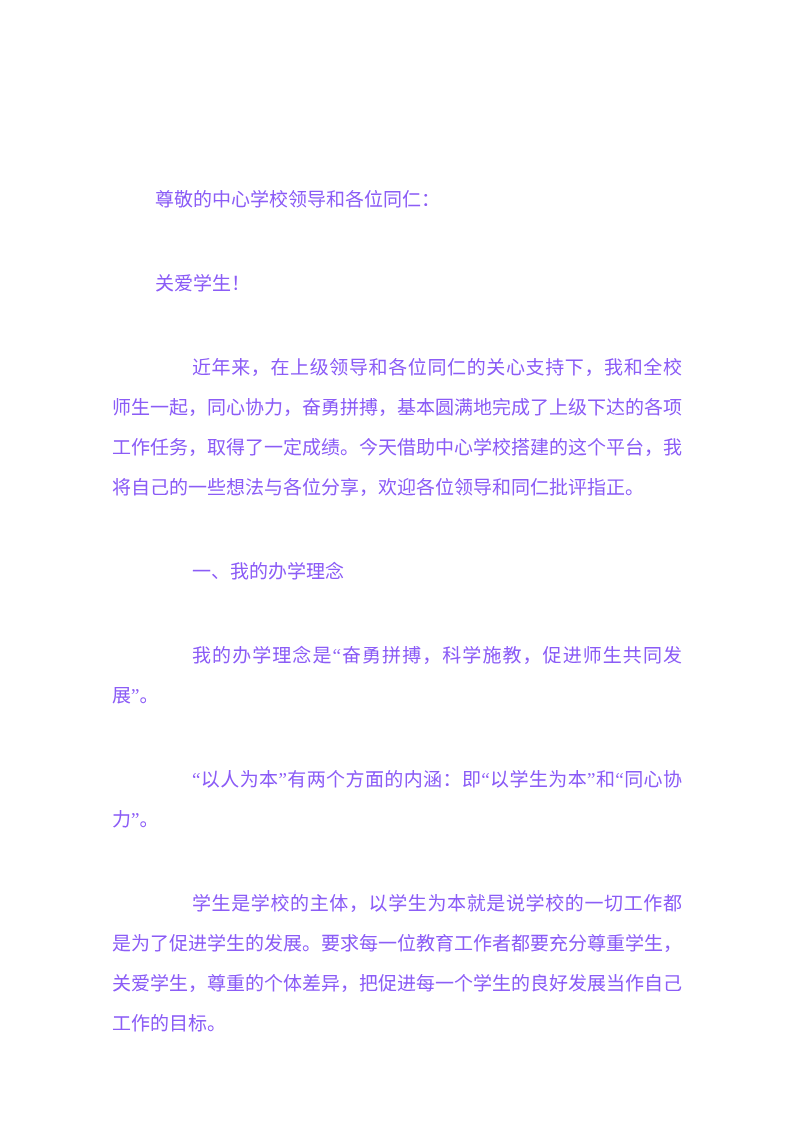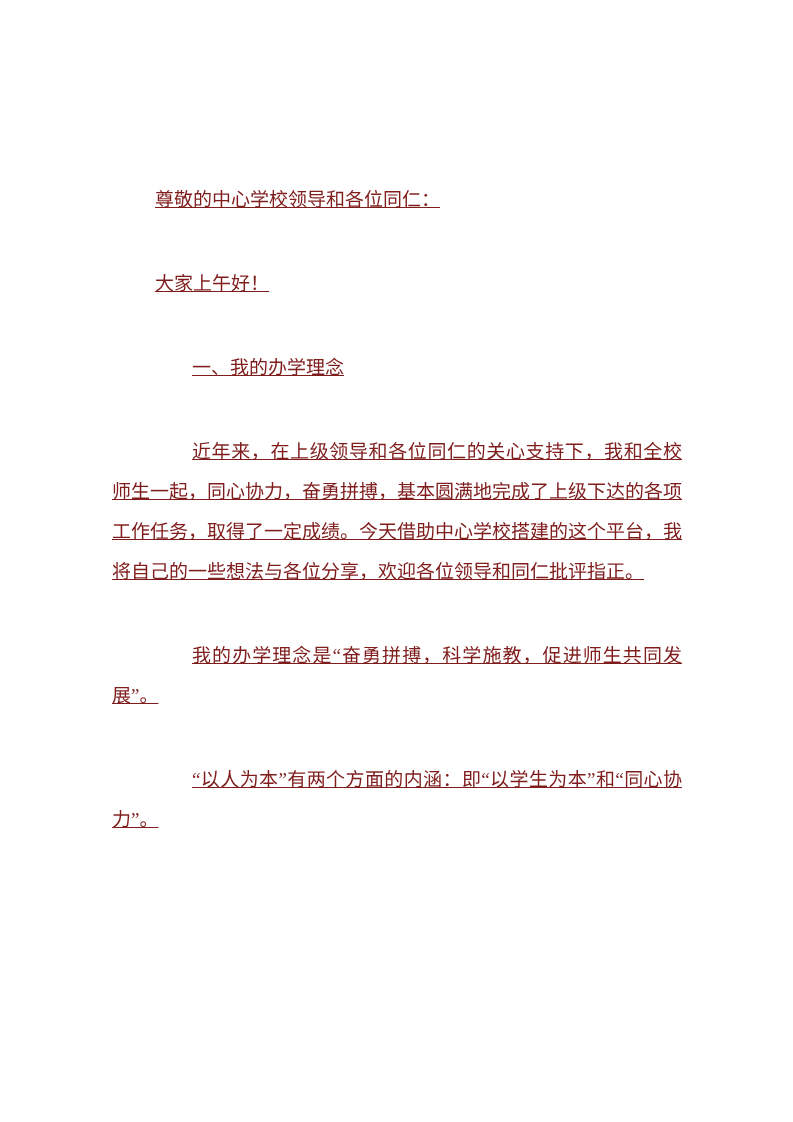--- a/index.html
+++ b/index.html
@@ -33,21 +33,22 @@
     text-justify: inter-character;
     word-break: normal;
   }
   .para.small { text-indent: 43px; }
   .para.large { text-indent: 80px; }
 </style>
 </head>
 <body style="background: rgb(255, 255, 255);">
 
 <main class="doc-page">
-  <div class="doc-body" style="color: #7f1d1d; text-decoration: underline;">
+  <div class="doc-body" style="color: #8b5cf6;">
       <p class="para small">尊敬的中心学校领导和各位同仁：</p>
-      <p class="para small">大家上午好！</p>
+      <p class="para small">关爱学生！</p>
+      <p class="para large">近年来，在上级领导和各位同仁的关心支持下，我和全校师生一起，同心协力，奋勇拼搏，基本圆满地完成了上级下达的各项工作任务，取得了一定成绩。今天借助中心学校搭建的这个平台，我将自己的一些想法与各位分享，欢迎各位领导和同仁批评指正。</p>
       <p class="para large">一、我的办学理念</p>
-      <p class="para large">近年来，在上级领导和各位同仁的关心支持下，我和全校师生一起，同心协力，奋勇拼搏，基本圆满地完成了上级下达的各项工作任务，取得了一定成绩。今天借助中心学校搭建的这个平台，我将自己的一些想法与各位分享，欢迎各位领导和同仁批评指正。</p>
       <p class="para large">我的办学理念是“奋勇拼搏，科学施教，促进师生共同发展”。</p>
       <p class="para large">“以人为本”有两个方面的内涵：即“以学生为本”和“同心协力”。</p>
+      <p class="para large">学生是学校的主体，以学生为本就是说学校的一切工作都是为了促进学生的发展。要求每一位教育工作者都要充分尊重学生，关爱学生，尊重的个体差异，把促进每一个学生的良好发展当作自己工作的目标。</p>
     </div>
 </main>
 
 </body></html>

